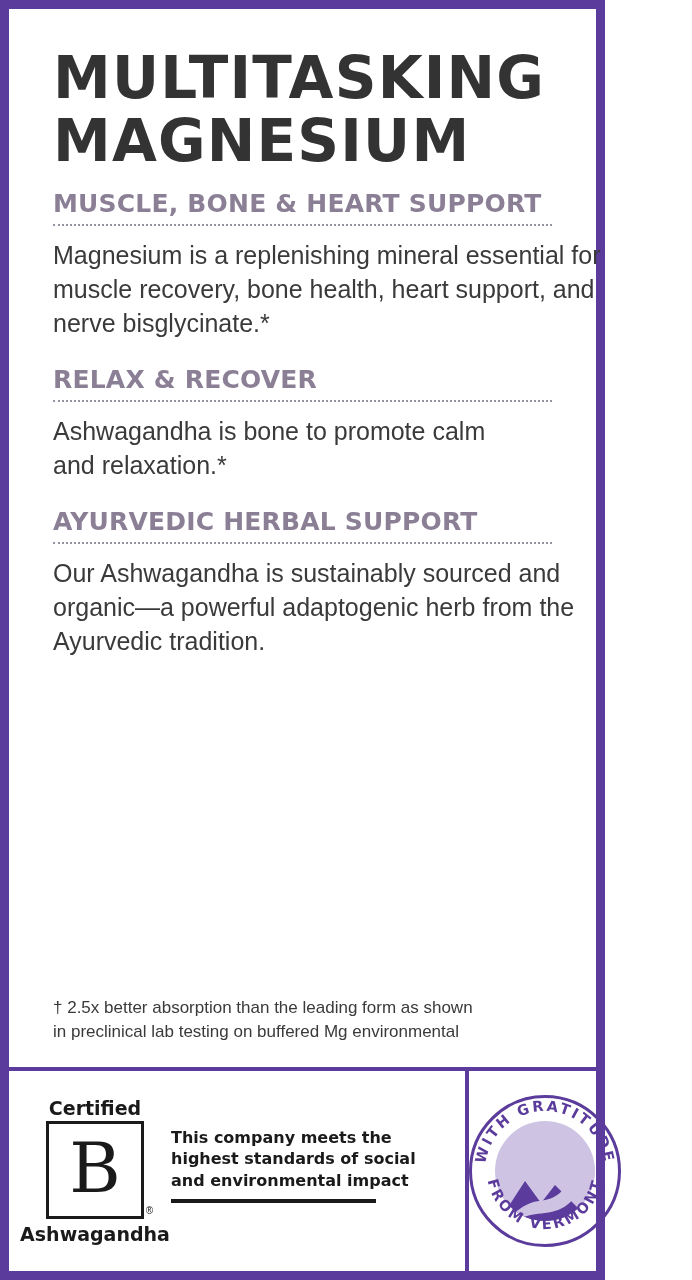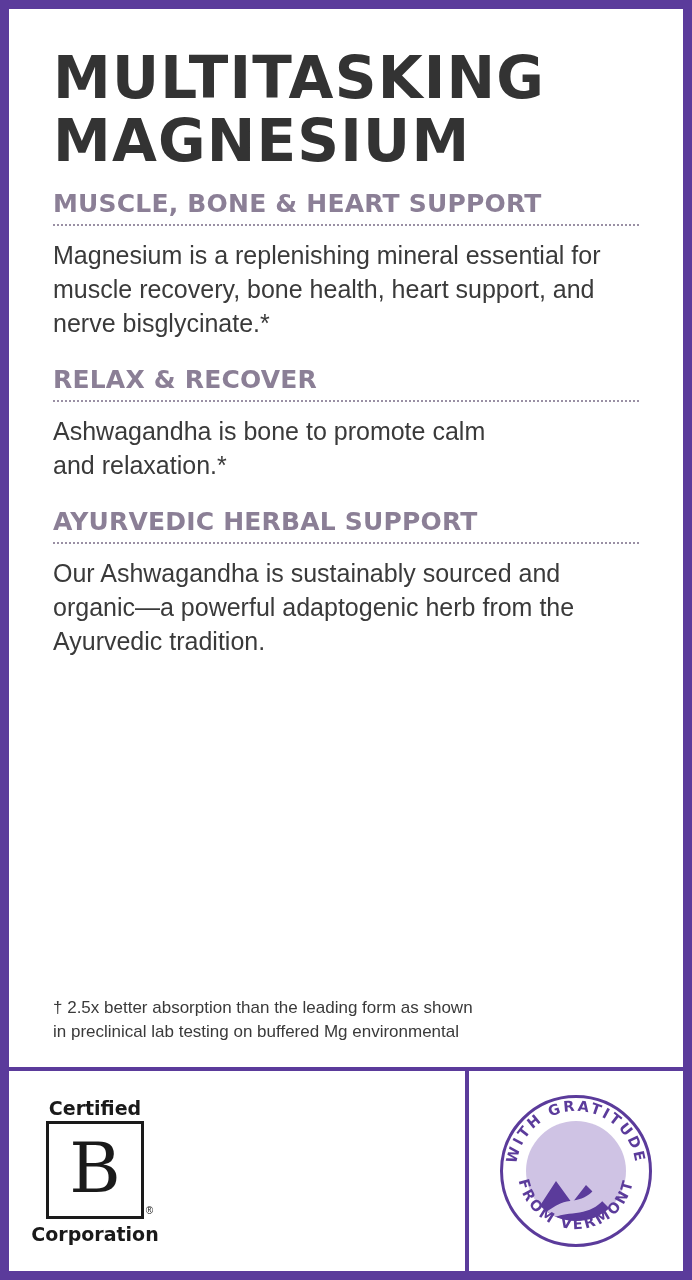--- a/index.html
+++ b/index.html
@@ -10,21 +10,21 @@
   body {
     width: 692px;
     height: 1280px;
     font-family: "Liberation Sans", sans-serif;
     overflow: hidden;
   }
 
   .label-panel {
     position: relative;
     box-sizing: border-box;
-    width: 692px;
+    width: 605px;
     height: 1280px;
     border: 9px solid #5b3b9b;
     background: #ffffff;
     display: flex;
     flex-direction: column;
   }
 
   .content {
     box-sizing: border-box;
     padding: 38px 44px 0 44px;
@@ -287,21 +287,27 @@
 
   <div class="badges">
 
     <div class="badge-b">
       <div class="bcorp-mark">
         <div class="bcorp-certified">Certified</div>
         <div class="bcorp-box">
           <span class="bcorp-letter">B</span>
           <span class="bcorp-reg">®</span>
         </div>
-        <div class="bcorp-corporation">Corporation</div>
+        <div class="bcorp-corporation">Ashwagandha</div>
+      </div>
+      <div class="bcorp-text">
+        <span class="line">This company meets the</span>
+        <span class="line">highest standards of social</span>
+        <span class="line">and environmental impact</span>
+        <div class="bcorp-underline"></div>
       </div>
     </div>
 
     <div class="badge-vt">
       <div class="vt-seal">
         <div class="vt-ring"></div>
         <div class="vt-disc">
           <svg class="vt-mtn" viewBox="0 0 100 62">
             <path d="M4 62 L30 22 L46 44 L60 26 L96 62 Z" fill="#5b3b9b"></path>
           </svg>

